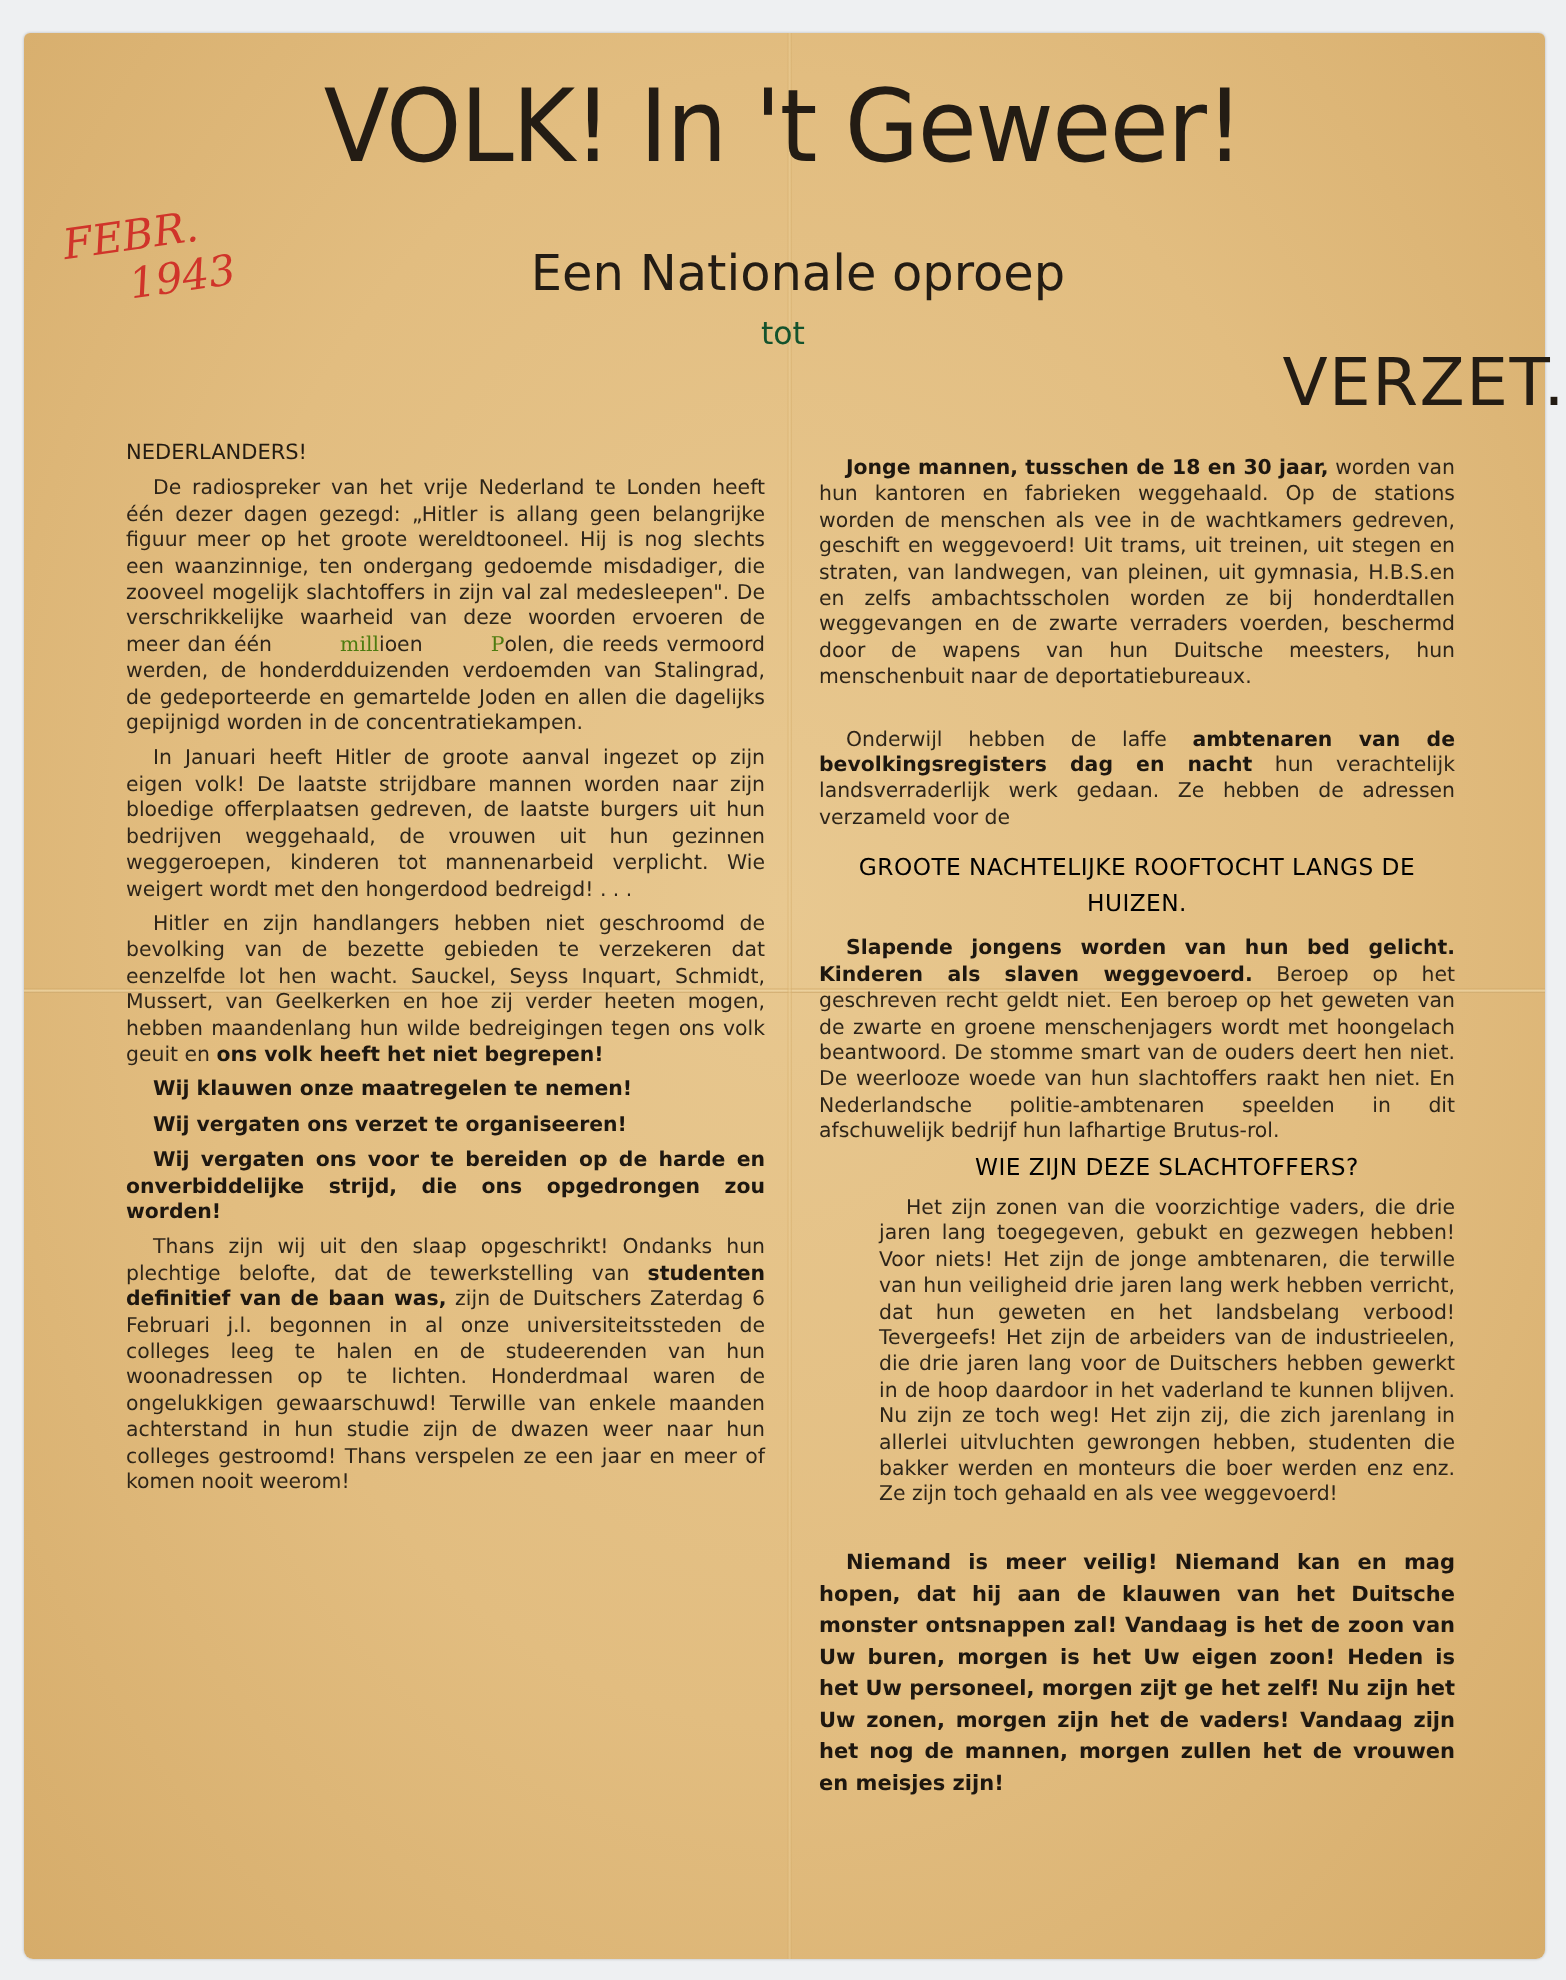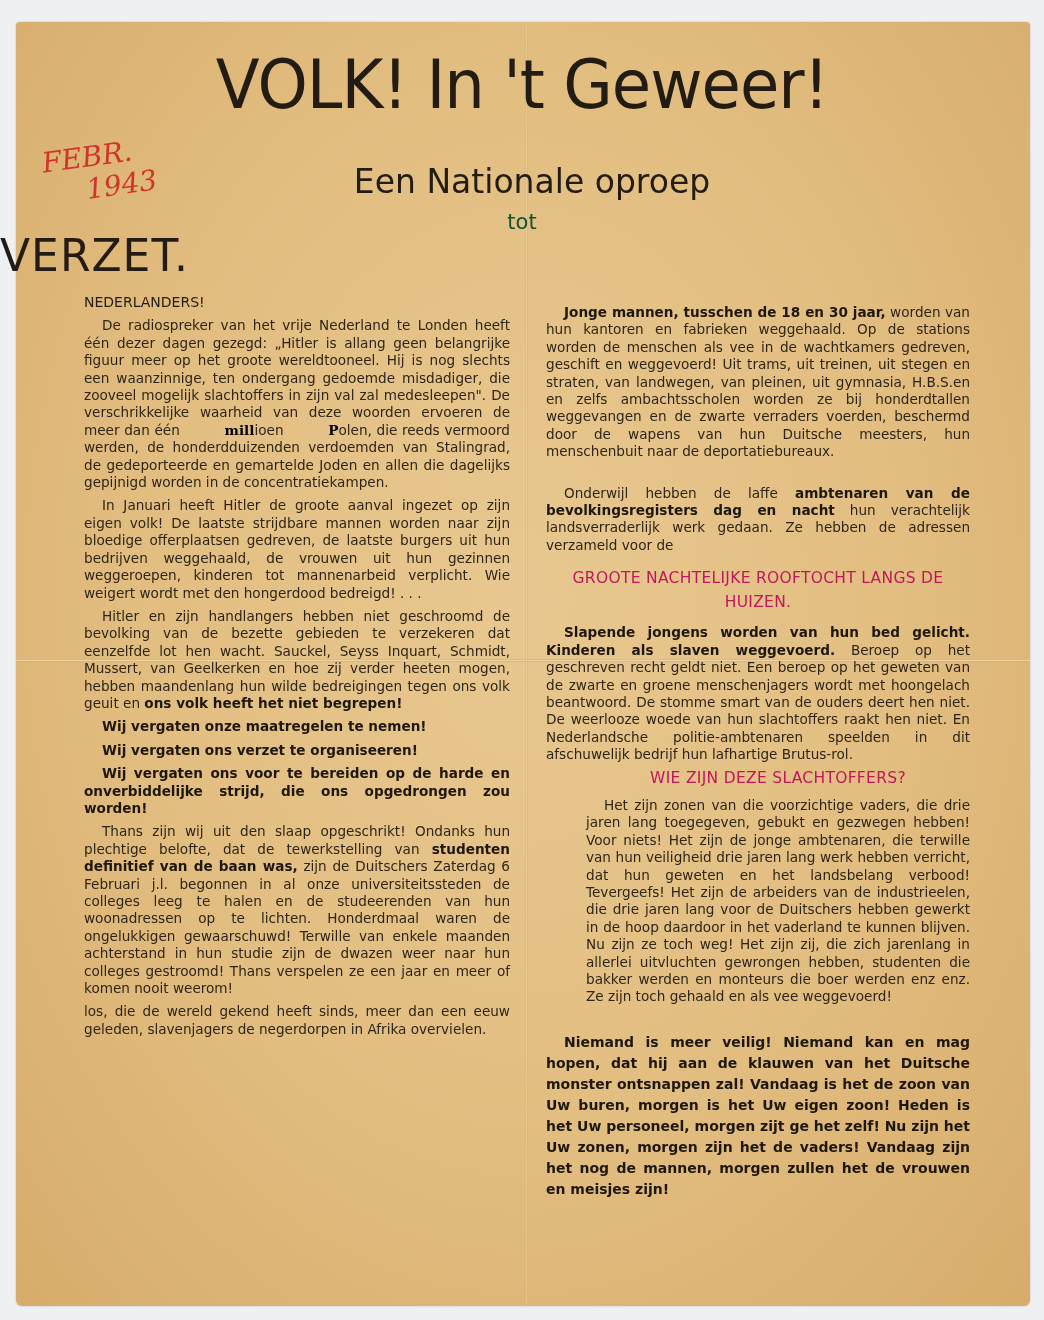--- a/index.html
+++ b/index.html
@@ -17,37 +17,37 @@
     background:linear-gradient(#d0a866,#f0d8a8,#c8a060); opacity:.8; }
   .fold-v { position:absolute; top:0; bottom:0; left:509px; width:3px;
     background:linear-gradient(90deg,#d4ac6a,#ecd09a,#d0a662); opacity:.5; }
   .title {
     position:absolute; left:0; right:0; top:48px; text-align:center;
     font-size:64px; letter-spacing:-1px; color:#231c14; font-weight:normal;
     transform:scaleY(1.05);
   }
   .subtitle { position:absolute; left:0; right:0; top:162px; text-align:center; font-size:33px; color:#231c14;padding-left:20px; }
   .tot { position:absolute; left:0; right:0; top:210px; text-align:center; font-size:21px; color:#14532d; }
-  .verzet { position:absolute; left:0; right:0; top:230px; text-align:left; font-size:44px; color:#231c14; letter-spacing:1px; }
+  .verzet { position:absolute; left:0; right:0; top:230px; text-align:right; font-size:44px; color:#231c14; letter-spacing:1px; }
   .handwritten {
     position:absolute; left:44px; top:140px; color:#d0342a; font-family:"DejaVu Serif", serif;
     font-style:italic; font-size:28px; line-height:32px; transform:rotate(-8deg);
   }
   .handwritten .yr { display:block; margin-left:40px; }
   .col { position:absolute; font-size:13.6px; line-height:17.4px; text-align:justify; color:#2e2519; }
   .col p { margin:0 0 6px 0; text-indent:18px; }
   .col p.noind { text-indent:0; }
   .col b { font-weight:bold; color:#1e170f; }
   .left { left:84px; top:294px; width:426px; }
   .right { left:546px; top:304px; width:424px; }
   .right-inner { padding-left:40px; }
-  .heading { text-align:center; font-size:15.5px; margin:12px 0 10px 0; letter-spacing:.3px; color:#be185d; }
+  .heading { text-align:center; font-size:15.5px; margin:12px 0 10px 0; letter-spacing:.3px; color:#000000; }
   .lhead { font-size:14px; margin:0 0 6px 0; color:#241c12; }
   .bigp { font-size:14px; line-height:21px; }
-  .annot { font-weight:bold; font-family:"DejaVu Serif", serif; color:#000000;margin-left:40px; }
+  .annot { font-weight:normal; font-family:"DejaVu Serif", serif; color:#4d7c0f;margin-left:40px; }
 </style>
 </head>
 <body>
 
 <div class="paper">
   <div class="fold-h"></div>
   <div class="fold-v"></div>
 </div>
 
 <div class="handwritten">
@@ -58,25 +58,24 @@
 <div class="title">VOLK! In 't Geweer!</div>
 <div class="subtitle">Een Nationale oproep</div>
 <div class="tot">tot</div>
 <div class="verzet">VERZET.</div>
 
 <div class="col left">
   <div class="lhead">NEDERLANDERS!</div>
   <p><span>De radiospreker van het vrije Nederland te Londen heeft één dezer dagen gezegd: „Hitler is allang geen belangrijke figuur meer op het groote wereldtooneel. Hij is nog slechts een waanzinnige, ten ondergang gedoemde misdadiger, die zooveel mogelijk slachtoffers in zijn val zal medesleepen". De verschrikkelijke waarheid van deze woorden ervoeren de meer dan één</span> <span class="annot">mill</span><span>ioen </span><span class="annot">P</span><span>olen, die reeds vermoord werden, de honderdduizenden verdoemden van Stalingrad, de gedeporteerde en gemartelde Joden en allen die dagelijks gepijnigd worden in de concentratiekampen.</span></p>
   <p>In Januari heeft Hitler de groote aanval ingezet op zijn eigen volk! De laatste strijdbare mannen worden naar zijn bloedige offerplaatsen gedreven, de laatste burgers uit hun bedrijven weggehaald, de vrouwen uit hun gezinnen weggeroepen, kinderen tot mannenarbeid verplicht. Wie weigert wordt met den hongerdood bedreigd! . . .</p>
   <p><span>Hitler en zijn handlangers hebben niet geschroomd de bevolking van de bezette gebieden te verzekeren dat eenzelfde lot hen wacht. Sauckel, Seyss Inquart, Schmidt, Mussert, van Geelkerken en hoe zij verder heeten mogen, hebben maandenlang hun wilde bedreigingen tegen ons volk geuit en </span><b>ons volk heeft het niet begrepen!</b></p>
-  <p><b>Wij vergaten onze maatregelen te nemen!</b></p>
+  <p><b>Wij klauwen onze maatregelen te nemen!</b></p>
   <p><b>Wij vergaten ons verzet te organiseeren!</b></p>
   <p><b>Wij vergaten ons voor te bereiden op de harde en onverbiddelijke strijd, die ons opgedrongen zou worden!</b></p>
   <p><span>Thans zijn wij uit den slaap opgeschrikt! Ondanks hun plechtige belofte, dat de tewerkstelling van </span><b>studenten definitief van de baan was,</b><span> zijn de Duitschers Zaterdag 6 Februari j.l. begonnen in al onze universiteitssteden de colleges leeg te halen en de studeerenden van hun woonadressen op te lichten. Honderdmaal waren de ongelukkigen gewaarschuwd! Terwille van enkele maanden achterstand in hun studie zijn de dwazen weer naar hun colleges gestroomd! Thans verspelen ze een jaar en meer of komen nooit weerom!</span></p>
-  <p class="noind">los, die de wereld gekend heeft sinds, meer dan een eeuw geleden, slavenjagers de negerdorpen in Afrika overvielen.</p>
 </div>
 
 <div class="col right">
   <p><b>Jonge mannen, tusschen de 18 en 30 jaar,</b><span> worden van hun kantoren en fabrieken weggehaald. Op de stations worden de menschen als vee in de wachtkamers gedreven, geschift en weggevoerd! Uit trams, uit treinen, uit stegen en straten, van landwegen, van pleinen, uit gymnasia, H.B.S.en en zelfs ambachtsscholen worden ze bij honderdtallen weggevangen en de zwarte verraders voerden, beschermd door de wapens van hun Duitsche meesters, hun menschenbuit naar de deportatiebureaux.</span></p>
   <p style="margin-top:24px"><span>Onderwijl hebben de laffe </span><b>ambtenaren van de bevolkingsregisters dag en nacht</b><span> hun verachtelijk landsverraderlijk werk gedaan. Ze hebben de adressen verzameld voor de</span></p>
   <div class="heading" style="line-height:24px;padding:0 20px">GROOTE NACHTELIJKE ROOFTOCHT LANGS DE HUIZEN.</div>
   <p><b>Slapende jongens worden van hun bed gelicht. Kinderen als slaven weggevoerd.</b><span> Beroep op het geschreven recht geldt niet. Een beroep op het geweten van de zwarte en groene menschenjagers wordt met hoongelach beantwoord. De stomme smart van de ouders deert hen niet. De weerlooze woede van hun slachtoffers raakt hen niet. En Nederlandsche politie-ambtenaren speelden in dit afschuwelijk bedrijf hun lafhartige Brutus-rol.</span></p>
   <div class="right-inner">
     <div class="heading" style="margin-top:4px">WIE ZIJN DEZE SLACHTOFFERS?</div>
     <p>Het zijn zonen van die voorzichtige vaders, die drie jaren lang toegegeven, gebukt en gezwegen hebben! Voor niets! Het zijn de jonge ambtenaren, die terwille van hun veiligheid drie jaren lang werk hebben verricht, dat hun geweten en het landsbelang verbood! Tevergeefs! Het zijn de arbeiders van de industrieelen, die drie jaren lang voor de Duitschers hebben gewerkt in de hoop daardoor in het vaderland te kunnen blijven. Nu zijn ze toch weg! Het zijn zij, die zich jarenlang in allerlei uitvluchten gewrongen hebben, studenten die bakker werden en monteurs die boer werden enz enz. Ze zijn toch gehaald en als vee weggevoerd!</p>

